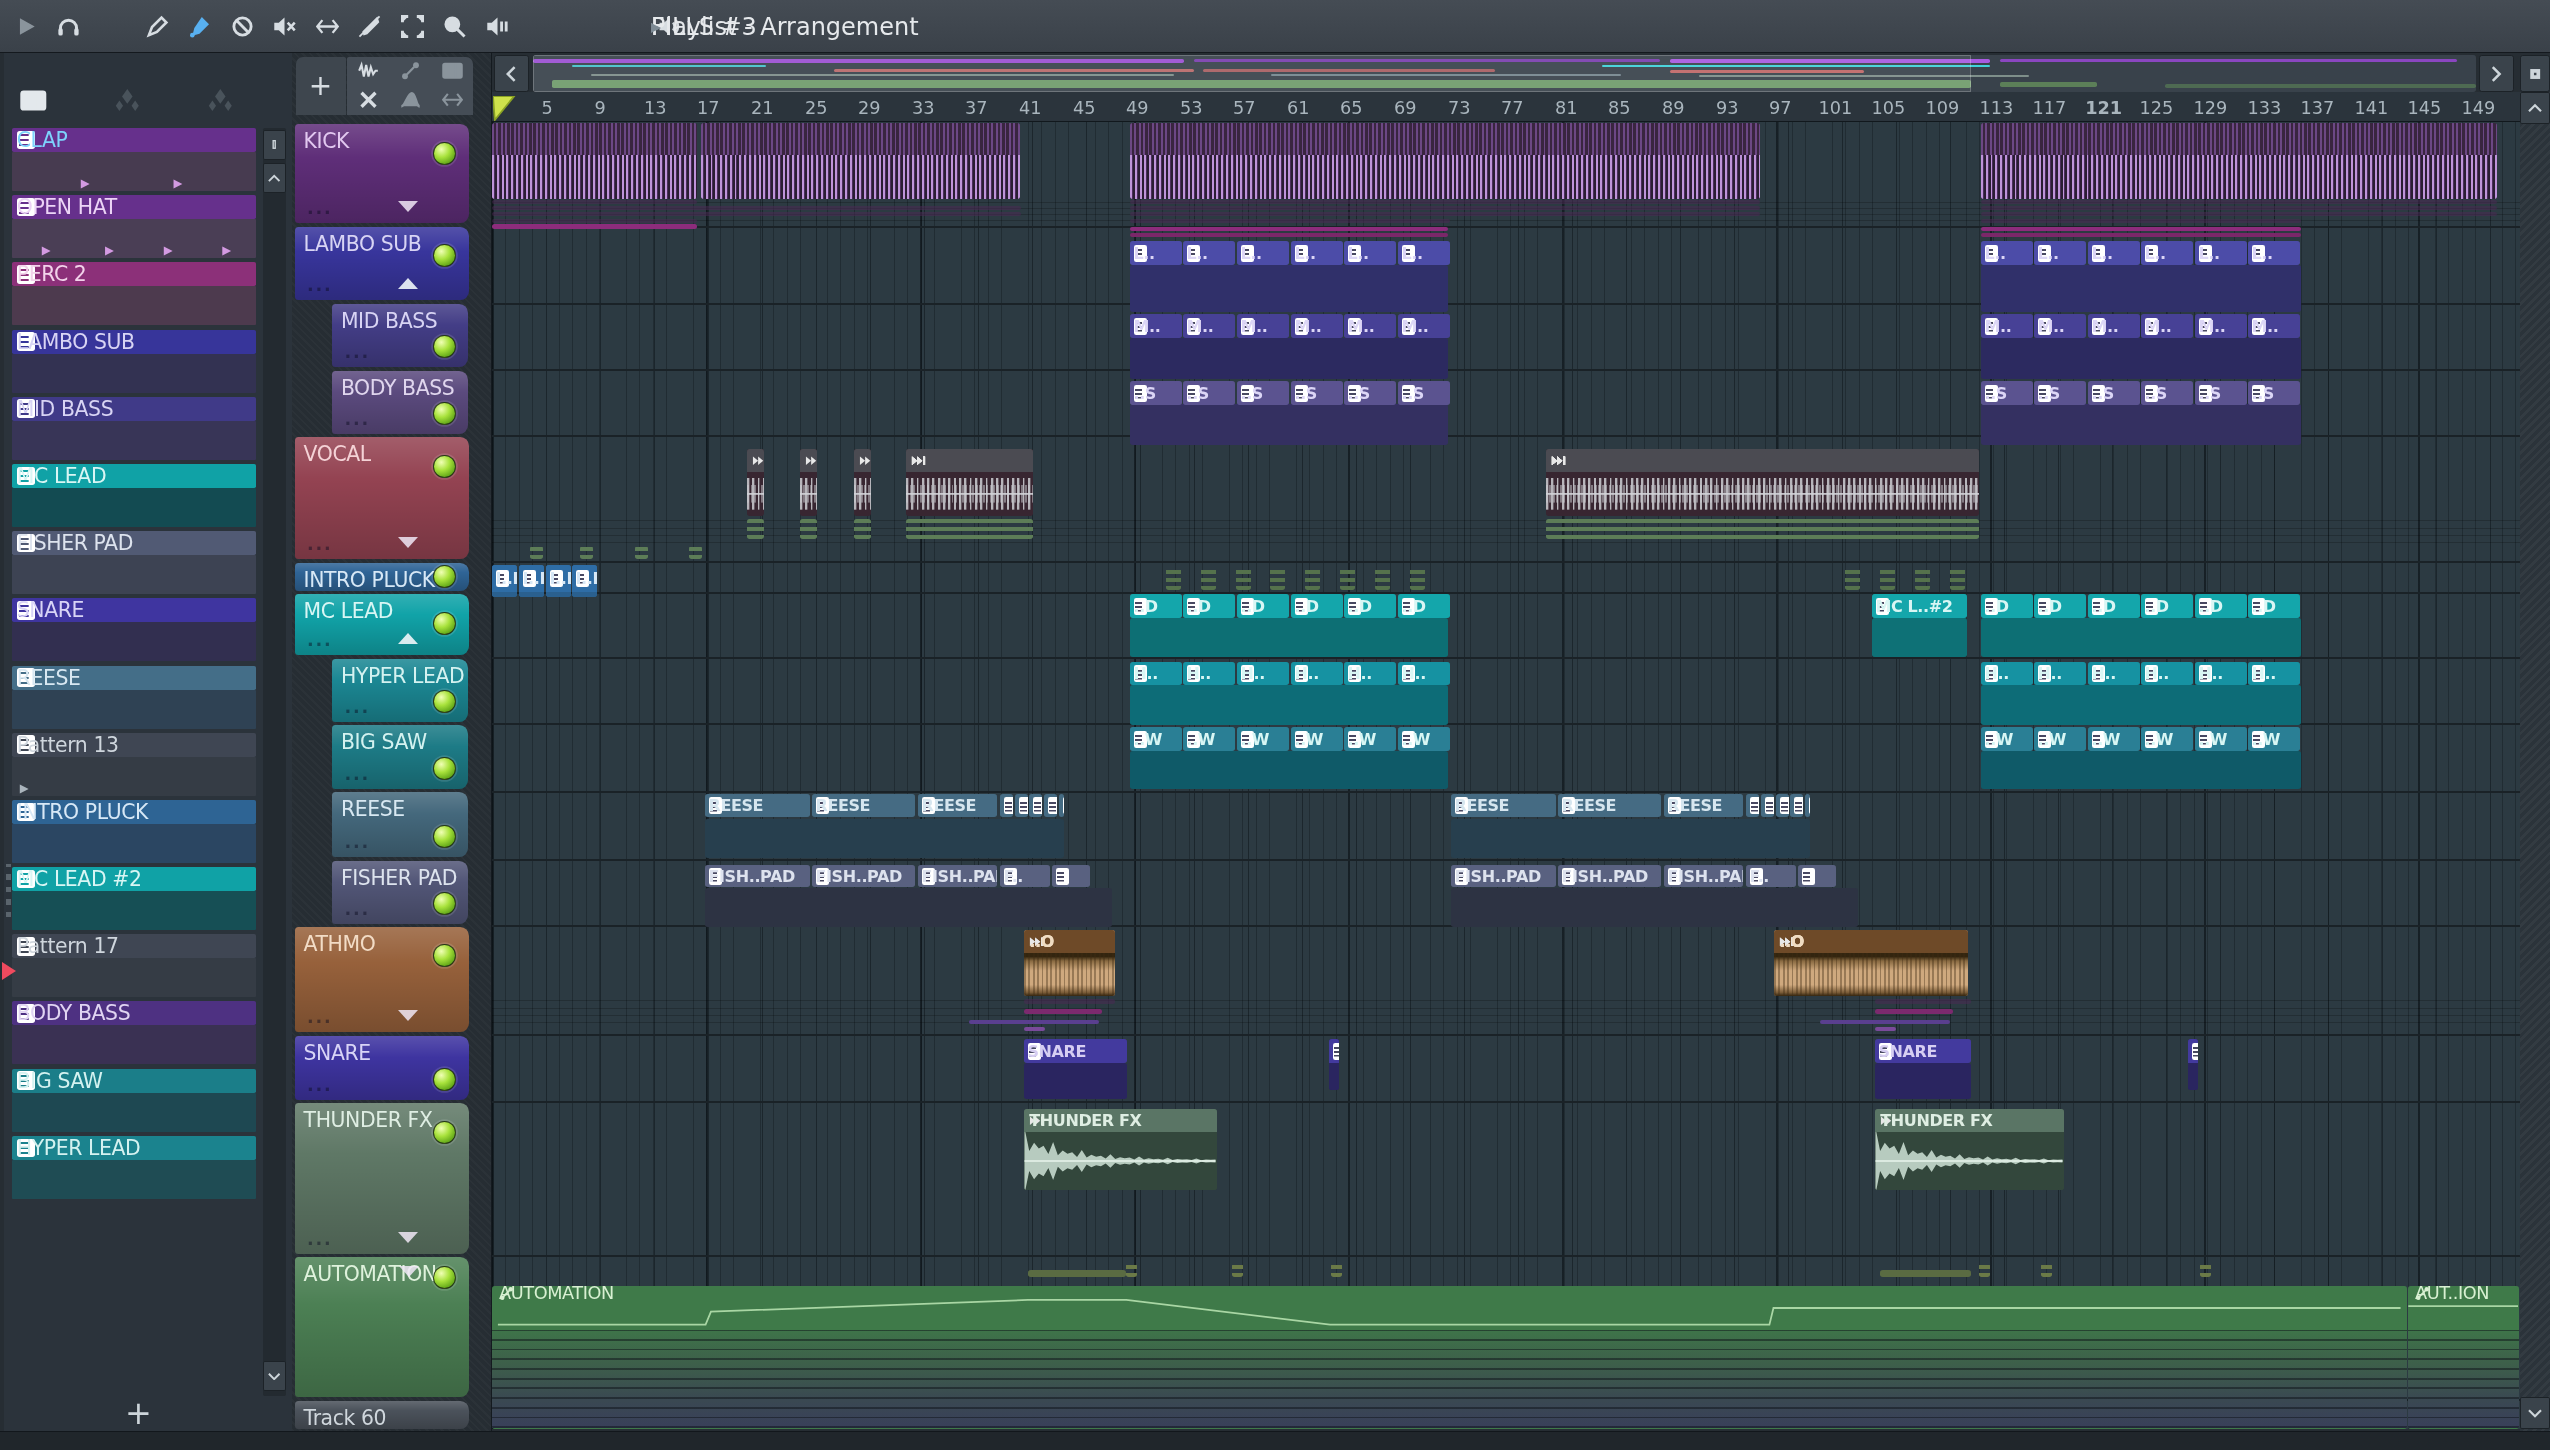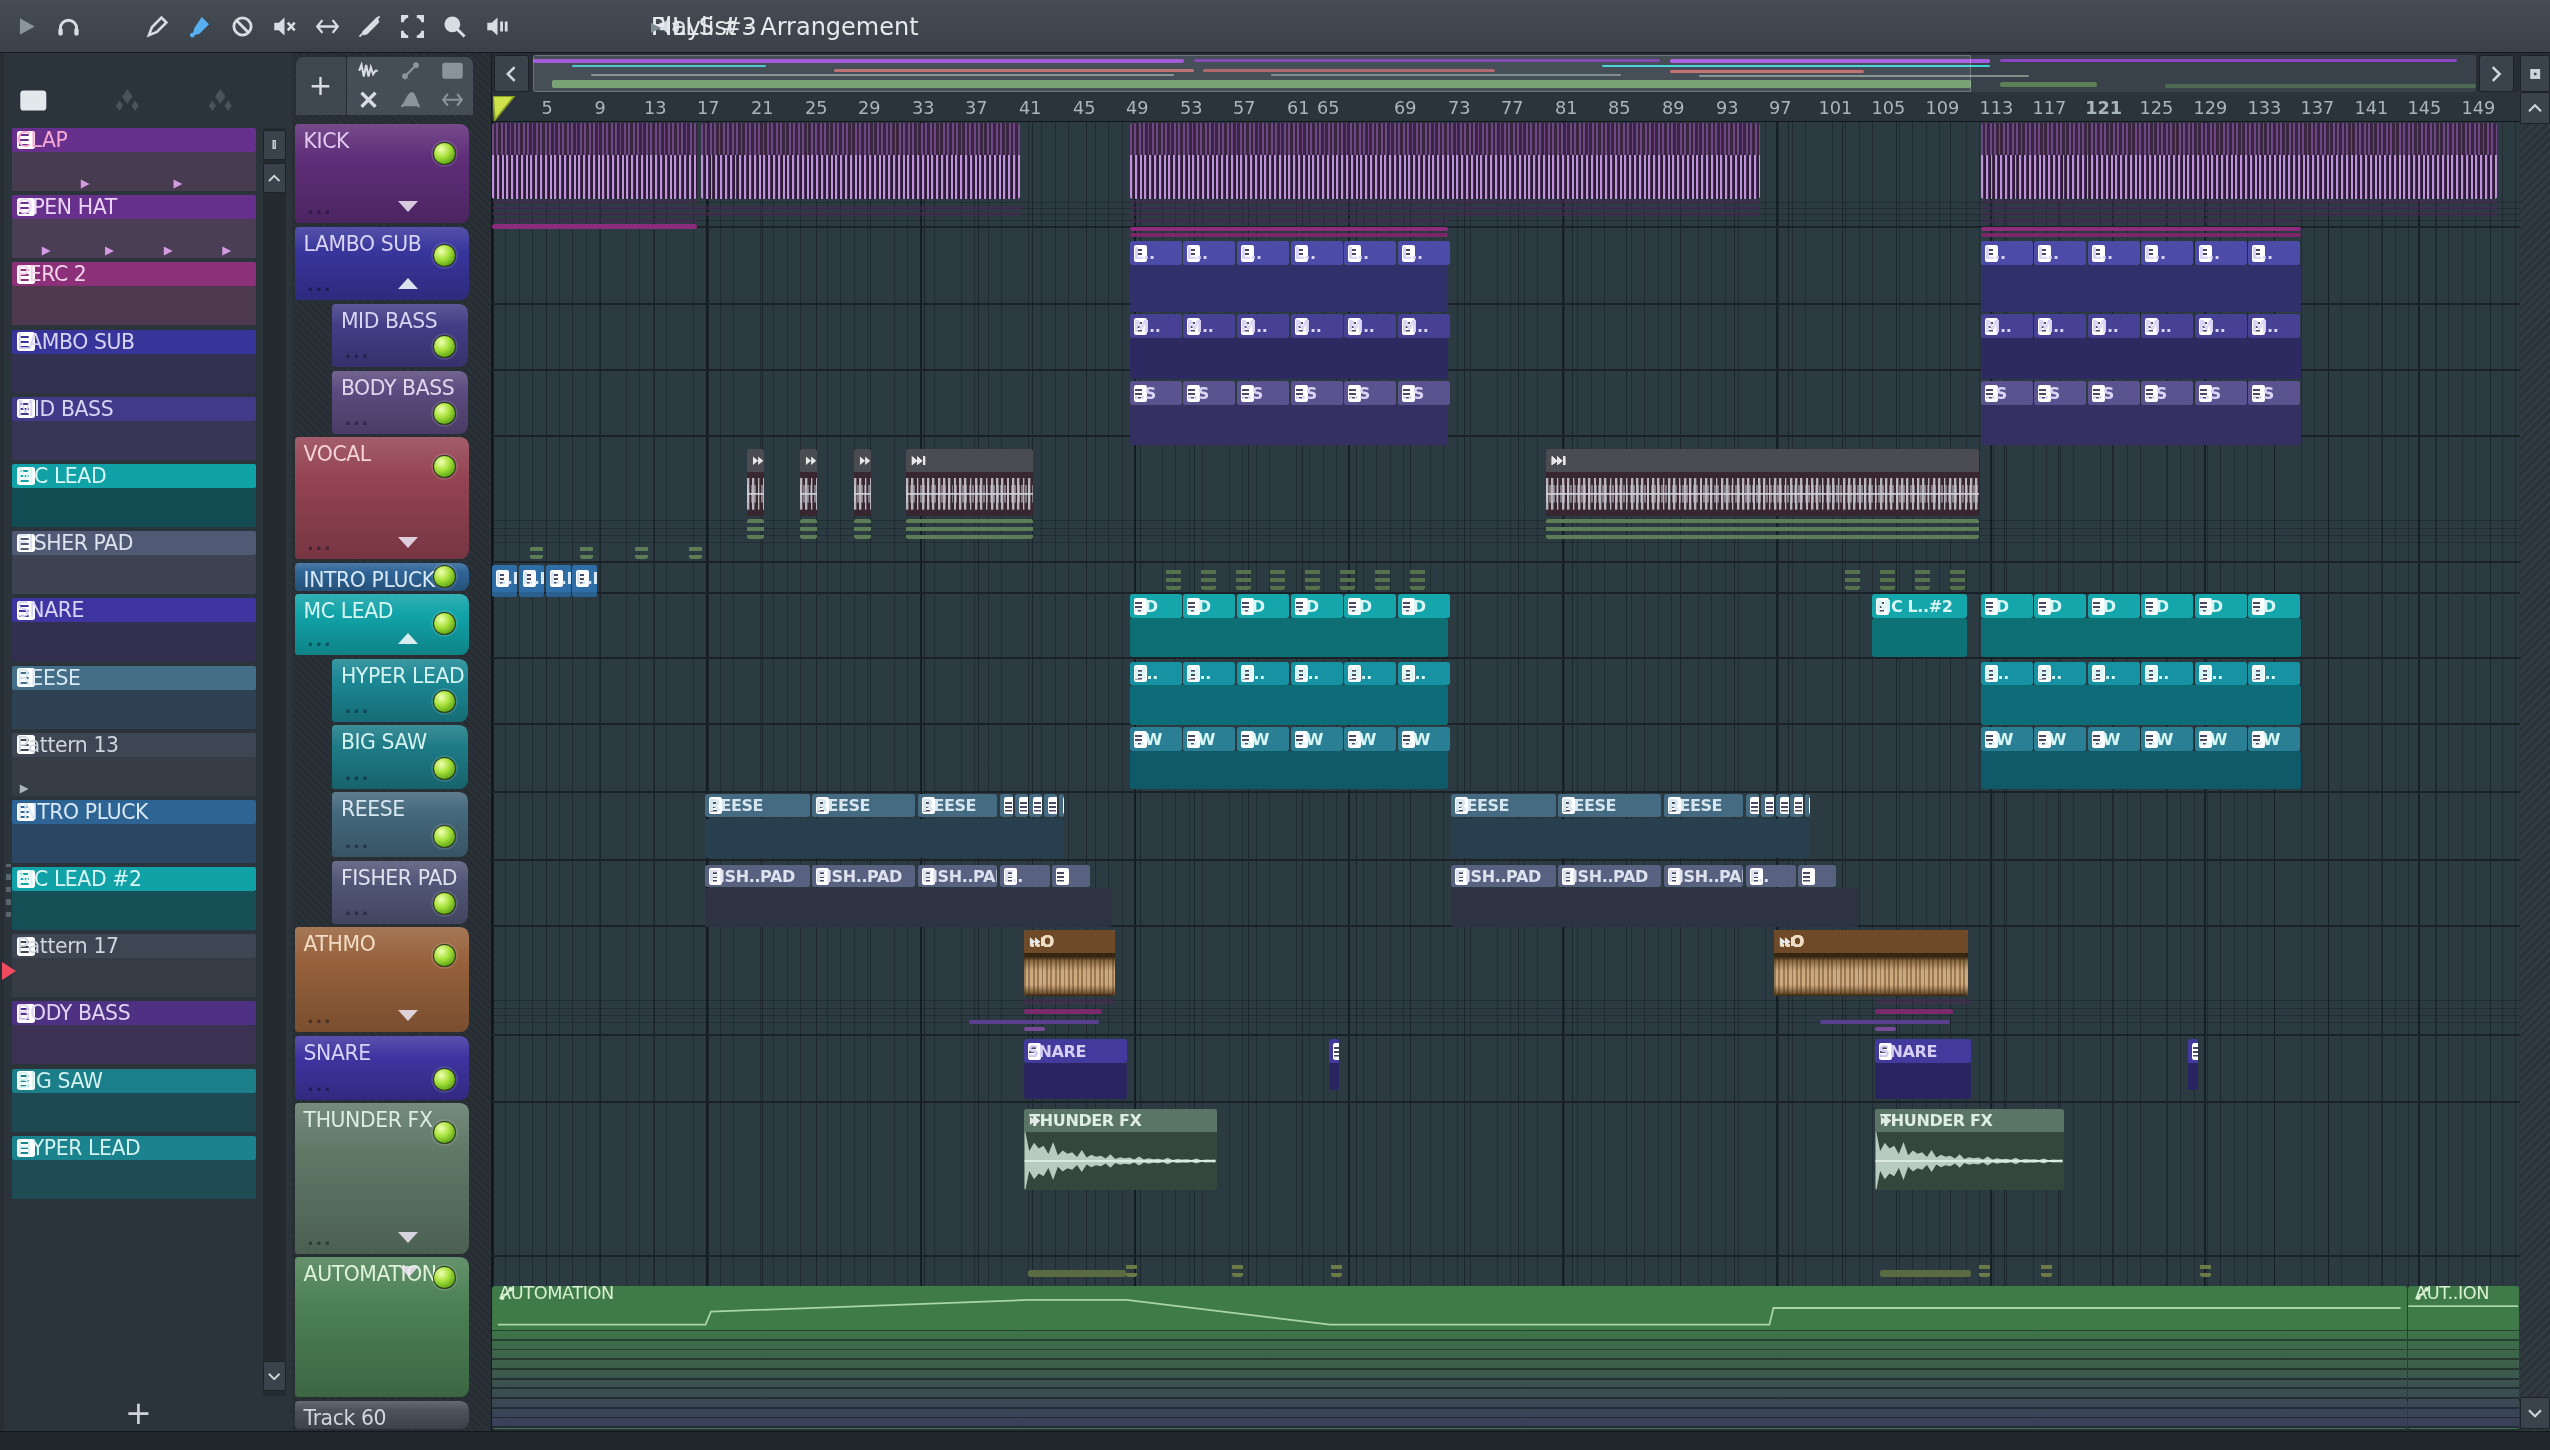--- a/index.html
+++ b/index.html
@@ -238,21 +238,21 @@
             <path d="M8 0l3.2 4.5L8 9 4.8 4.5z"></path>
             <path d="M3.2 7l2.2 3.2L3.2 13.4 1 10.2z"></path>
             <path d="M12.8 7l2.2 3.2-2.2 3.2-2.2-3.2z"></path>
           </svg>
         </span>
       </div>
     <div id="patlist">
         <div class="patitem" style="position: relative;">
           <div class="pathdr" style="position: relative; background: rgb(102, 48, 140);">
             <div class="picon" style="--ic: #66308c;"></div>
-            <span class="pname" style="color: #f9a8d4;">CLAP</span>
+            <span class="pname" style="color: #7dd3fc;">CLAP</span>
           </div>
           <div class="patprev pv-arr2" style="position: relative; background: rgb(71, 59, 80); --ink: #d49ae2;">
             <span class="pvarr" style="left: 28%;">▶</span>
             <span class="pvarr" style="left: 66%;">▶</span>
           </div>
         </div>
         <div class="patitem" style="position: relative;">
           <div class="pathdr" style="position: relative; background: rgb(102, 48, 140);">
             <div class="picon" style="--ic: #66308c;"></div>
             <span class="pname" style="color: rgb(236, 212, 246);">OPEN HAT</span>
@@ -552,21 +552,21 @@
       <span class="rnum" style="left: 322px;">25</span>
       <span class="rnum" style="left: 375px;">29</span>
       <span class="rnum" style="left: 429px;">33</span>
       <span class="rnum" style="left: 482px;">37</span>
       <span class="rnum" style="left: 536px;">41</span>
       <span class="rnum" style="left: 590px;">45</span>
       <span class="rnum" style="left: 643px;">49</span>
       <span class="rnum" style="left: 697px;">53</span>
       <span class="rnum" style="left: 750px;">57</span>
       <span class="rnum" style="left: 804px;">61</span>
-      <span class="rnum" style="left: 834px;">65</span>
+      <span class="rnum" style="left: 857px;">65</span>
       <span class="rnum" style="left: 911px;">69</span>
       <span class="rnum" style="left: 965px;">73</span>
       <span class="rnum" style="left: 1018px;">77</span>
       <span class="rnum" style="left: 1072px;">81</span>
       <span class="rnum" style="left: 1125px;">85</span>
       <span class="rnum" style="left: 1179px;">89</span>
       <span class="rnum" style="left: 1233px;">93</span>
       <span class="rnum" style="left: 1286px;">97</span>
       <span class="rnum" style="left: 1340px;">101</span>
       <span class="rnum" style="left: 1393px;">105</span>

